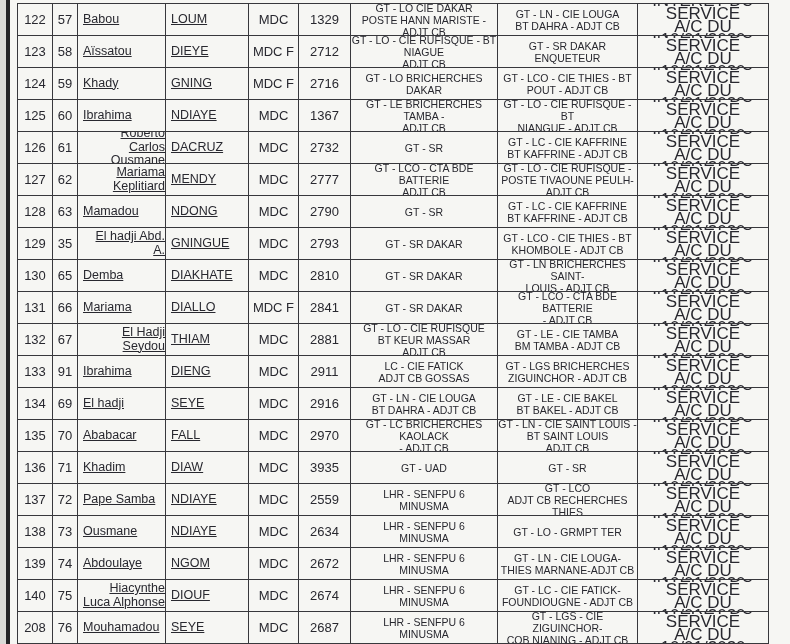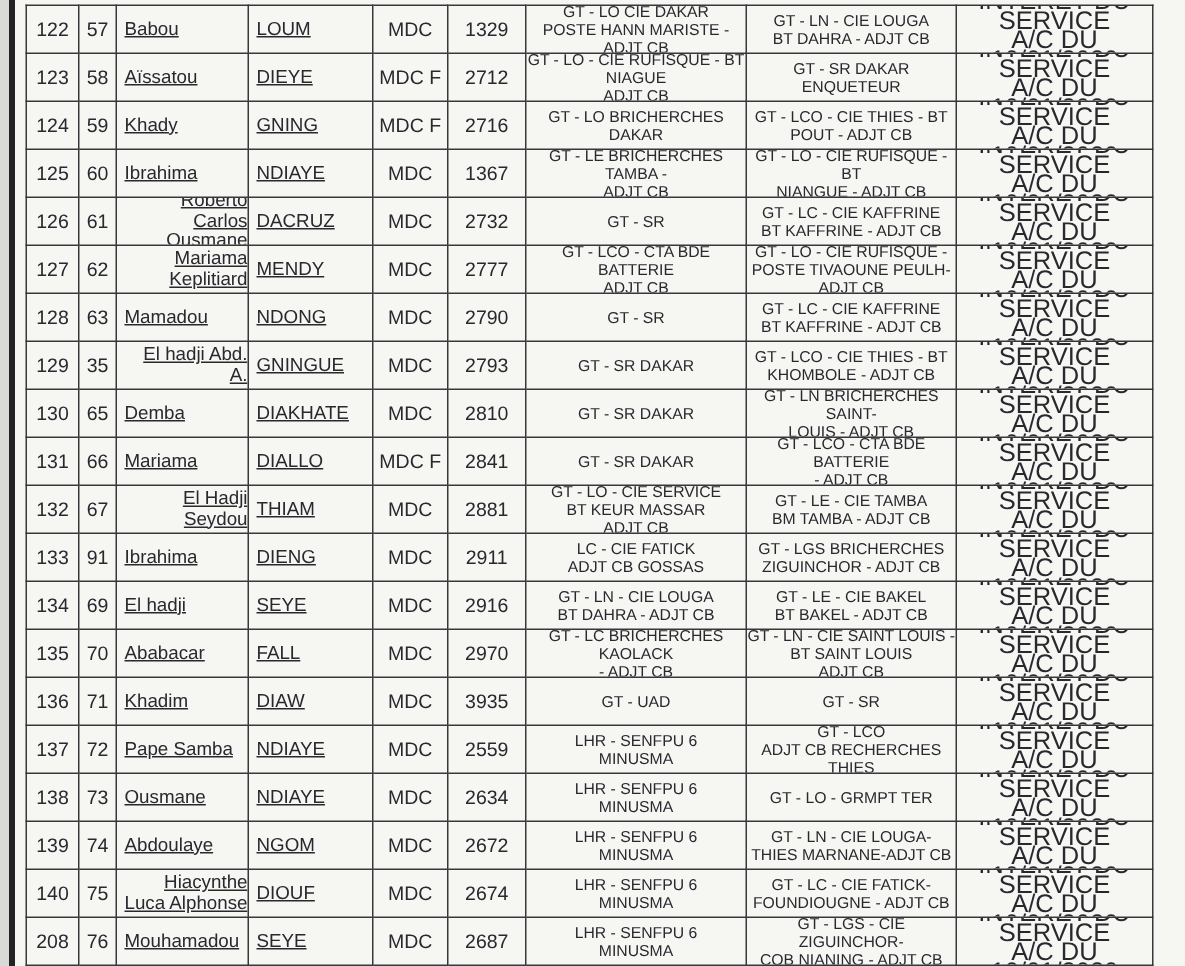--- a/index.html
+++ b/index.html
@@ -425,21 +425,21 @@
       <td class="col-nom">
             <div class="cw left">THIAM</div>
           </td>
       <td class="col-grade">
             <div class="cw">MDC</div>
           </td>
       <td class="col-matricule">
             <div class="cw">2881</div>
           </td>
       <td class="col-origine">
-            <div class="cw">GT - LO - CIE SERVICE
+            <div class="cw">GT - LO - CIE RUFISQUE
 BT KEUR MASSAR
 ADJT CB</div>
           </td>
       <td class="col-destination">
             <div class="cw">GT - LE - CIE TAMBA
 BM TAMBA - ADJT CB</div>
           </td>
       <td class="col-motif">
             <div class="cw">INTERET DU SERVICE
 A/C DU 10/01/2020</div>

